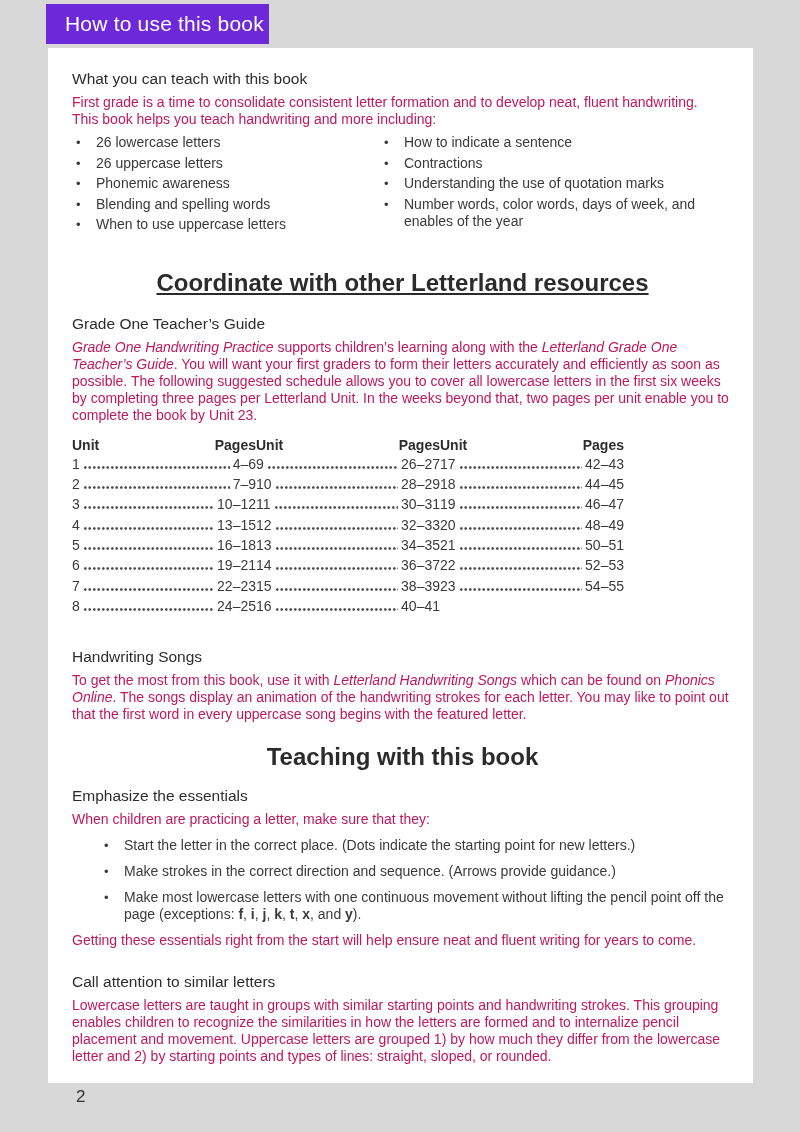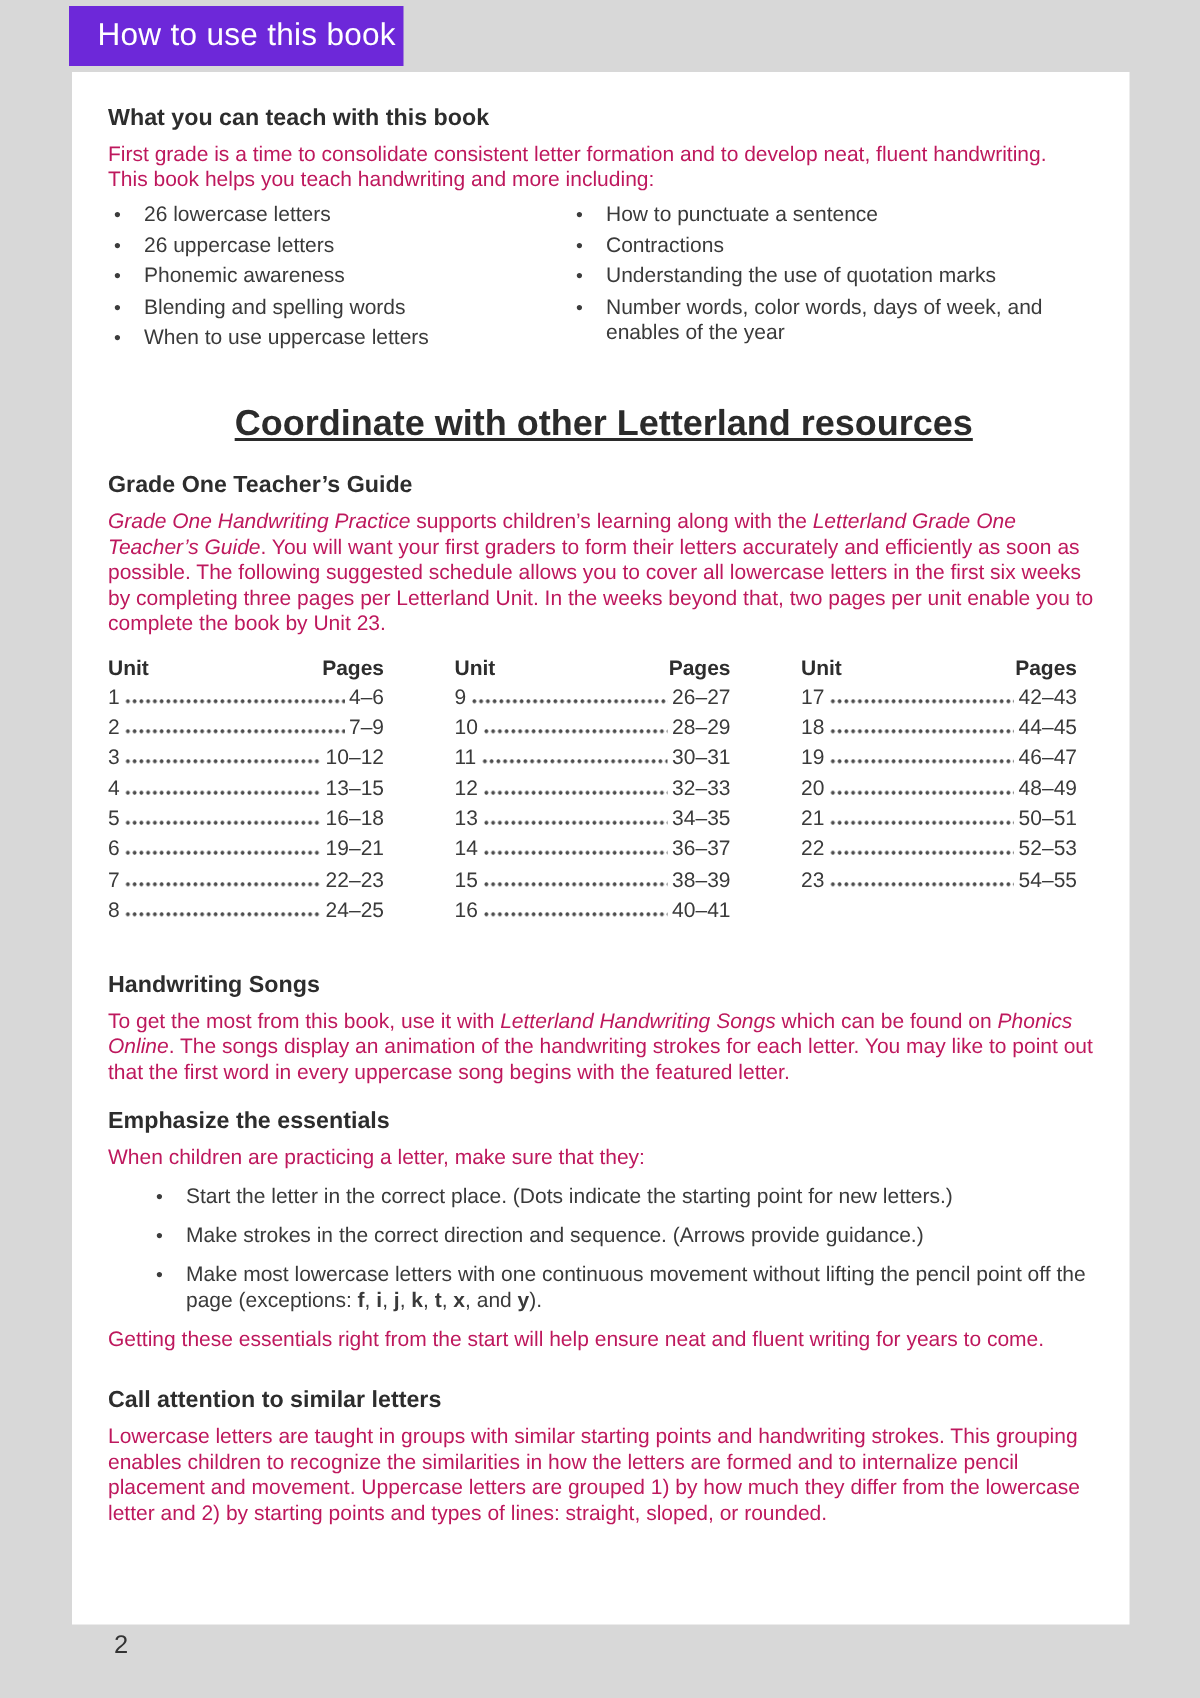--- a/index.html
+++ b/index.html
@@ -27,21 +27,21 @@
   }
   .sheet {
     position: absolute;
     left: 48px; top: 48px;
     width: 705px; height: 1035px;
     background: #ffffff;
     padding: 22px 20px 0 24px;
   }
   h2.sub {
     font-size: 15.5px;
-    font-weight: 700;
+    font-weight: 400;
     color: #2d2d2d;
     line-height: 18px;
     margin-bottom: 6px;
   }
   .body-text {
     font-size: 14px;
     line-height: 17px;
     color: #be185d;
   }
   .two-col { display: flex; margin-top: 6px; }
@@ -68,21 +68,20 @@
     font-weight: 700;
     text-align: center;
     color: #2b2b2b;
     line-height: 28px;
   }
   .big-coordinate { margin-top: 32px; text-decoration: underline; }
   .big-teaching { margin-top: 20px; }
   .guide-section { margin-top: 18px; }
   .schedule {
     display: flex;
-    gap: 47px;
     margin-top: 12px;
     font-size: 14px;
   }
   .sched-col { width: 184px; flex: none; }
   .sched-head {
     display: flex;
     justify-content: space-between;
     font-weight: 700;
     color: #2d2d2d;
     height: 20.3px;
@@ -169,21 +168,21 @@
                 <span class="dot">•</span>
                 <span>When to use uppercase letters</span>
               </li>
             </ul>
         </div>
         <div class="col-right">
           <ul class="blist">
 
               <li>
                 <span class="dot">•</span>
-                <span>How to punctuate a sentence</span>
+                <span>How to indicate a sentence</span>
               </li>
 
               <li>
                 <span class="dot">•</span>
                 <span>Contractions</span>
               </li>
 
               <li>
                 <span class="dot">•</span>
                 <span>Understanding the use of quotation marks</span>
@@ -368,20 +367,21 @@
             </div>
           </div>
       </div>
     </div>
 
     <section class="songs-section">
       <h2 class="sub">Handwriting Songs</h2>
       <p class="body-text"><span>To get the most from this book, use it with </span><span class="seg-i">Letterland Handwriting Songs</span><span> which can be found on </span><span class="seg-i">Phonics Online</span><span>. The songs display an animation of the handwriting strokes for each letter. You may like to point out that the first word in every uppercase song begins with the featured letter.</span></p>
     </section>
 
+    <h1 class="big big-teaching">Teaching with this book</h1>
 
     <section class="essentials-section">
       <h2 class="sub">Emphasize the essentials</h2>
       <p class="body-text">When children are practicing a letter, make sure that they:</p>
       <ul class="ess">
         <li>
           <span class="dot">•</span>
           <span><span>Start the letter in the correct place. (Dots indicate the starting point for new letters.)</span></span>
         </li>
         <li>

